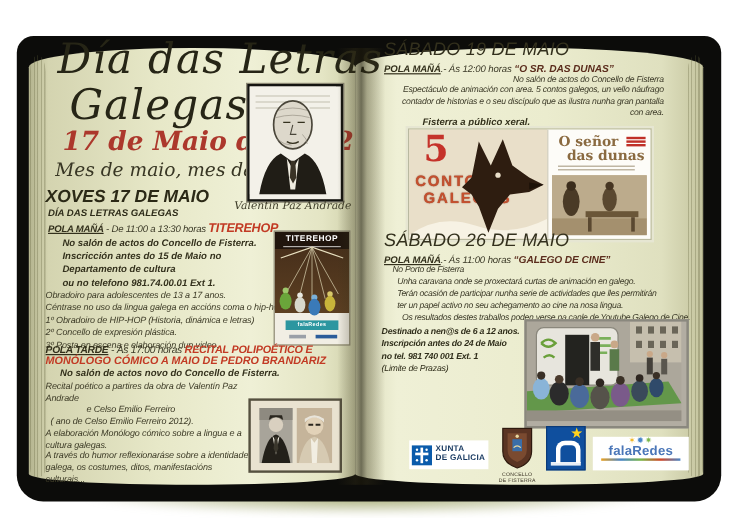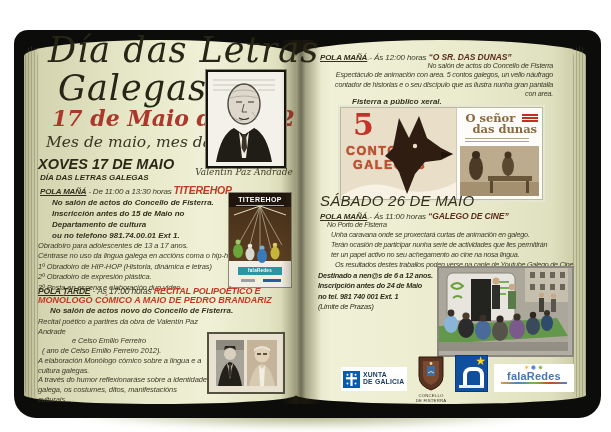--- a/index.html
+++ b/index.html
@@ -144,21 +144,21 @@
     <div>No salón de actos do Concello de Fisterra.</div>
     <div>Inscricción antes do 15 de Maio no</div>
     <div>Departamento de cultura</div>
     <div>ou no telefono 981.74.00.01 Ext 1.</div>
   </div>
 
   <div class="abs plain-x">
     <div>Obradoiro para adolescentes de 13 a 17 anos.</div>
     <div>Céntrase no uso da lingua galega en accións coma o hip-hop.</div>
     <div>1º Obradoiro de HIP-HOP (Historia, dinámica e letras)</div>
-    <div>2º Obradoiro de expresión plástica.</div>
+    <div>2º Concello de expresión plástica.</div>
     <div>3º Posta en escena e elaboración dun video.</div>
   </div>
 
   <div class="abs titer">
     <div class="titer-title">TITEREHOP</div>
     <div class="titer-subbar"></div>
     <svg width="62" height="94" viewBox="0 0 62 94" style="position:absolute;left:0;top:0">
       <path d="M5 22 L31 13 L57 22" stroke="#e8e0c0" stroke-width="1" fill="none"></path>
       <g stroke="#d8cfae" stroke-width="0.6">
         <line x1="31" y1="13" x2="9" y2="52"></line>
@@ -214,20 +214,21 @@
         <rect width="30" height="46" fill="#c5b49a"></rect>
         <circle cx="15" cy="15" r="7.5" fill="#e2d2b8"></circle>
         <path d="M7 12 q8 -8 16 0 l0 -3 q-8 -6 -16 0 z" fill="#e8e4da"></path>
         <path d="M10 14 h4 m2 0 h4" stroke="#2a261e" stroke-width="1.6"></path>
         <path d="M2 46 q4 -20 13 -22 q9 2 13 22 z" fill="#d6cab2"></path>
         <path d="M12 25 l3 4 3 -4 -1 21 h-4 z" fill="#f2eee2"></path>
       </svg>
     </div>
   </div>
 
+  <div class="abs h-sab" style="left:320px;top:34px">SÁBADO 19 DE MAIO</div>
   <div class="abs pola pola-r" style="left:320px;top:52px">
     <span class="lbl">POLA MAÑÁ</span><span class="rest">.- Ás 12:00 horas </span><span class="maroon">“O SR. DAS DUNAS”</span>
   </div>
   <div class="abs lines19">
     <div>No salón de actos do Concello de Fisterra</div>
     <div class="i1">Espectáculo de animación con area. 5 contos galegos, un vello náufrago</div>
     <div class="i1">contador de historias e o seu discípulo que as ilustra nunha gran pantalla</div>
     <div class="i1">con area.</div>
   </div>
   <div class="abs dest19">Fisterra a público xeral.</div>

